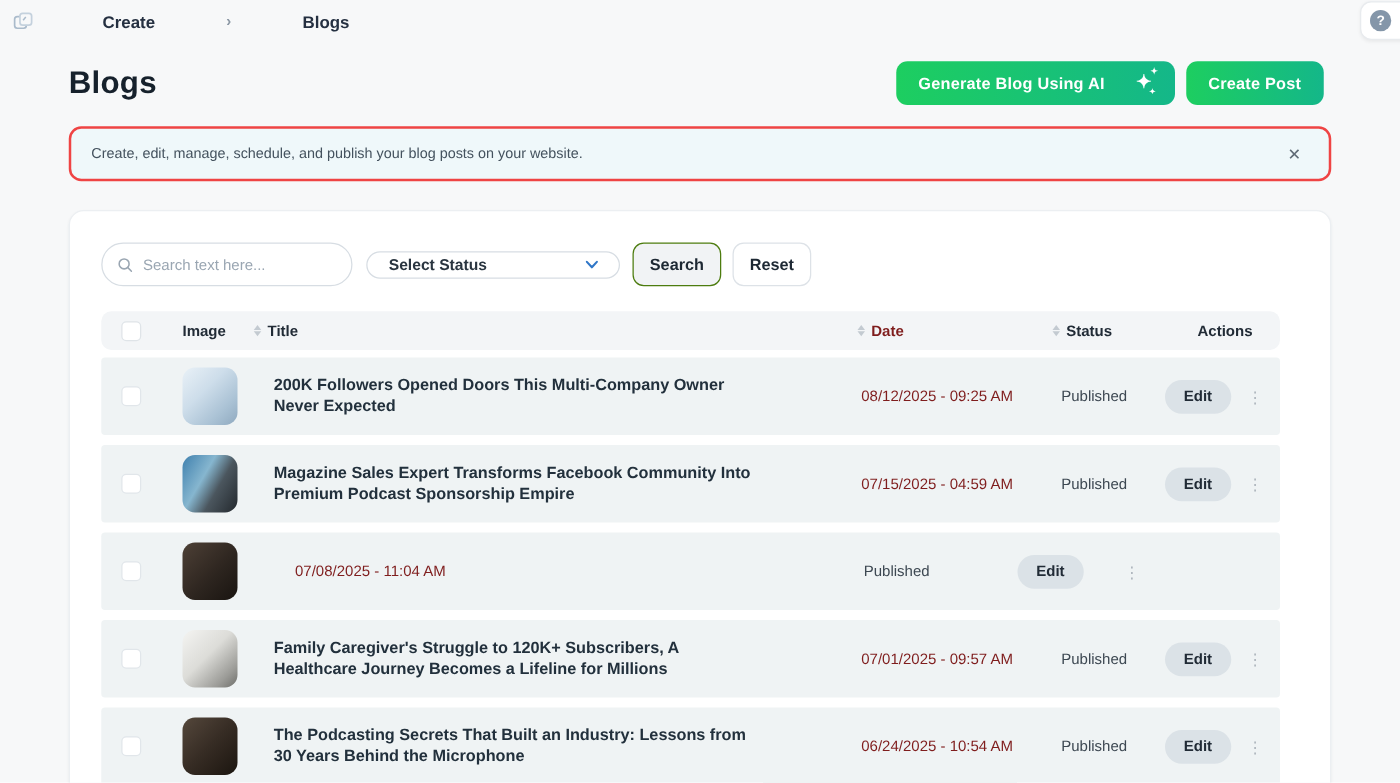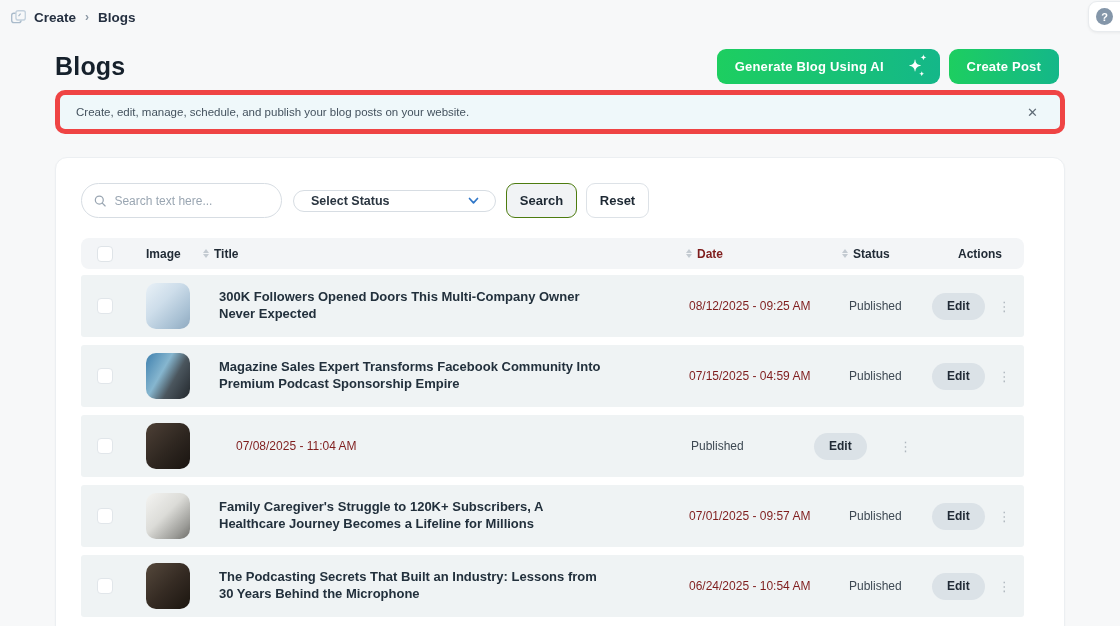--- a/index.html
+++ b/index.html
@@ -5,21 +5,21 @@
   * { margin:0; padding:0; box-sizing:border-box; }
   html,body { width:1120px; height:626px; overflow:hidden; }
   body {
     font-family:"Liberation Sans", sans-serif;
     background:#f7f8f9;
     color:#212b36;
     position:relative;
   }
 
   
-  .topbar { height:34px; display:flex; align-items:center; padding-left:10px; position:relative; }
+  .topbar { height:34px; display:flex; align-items:center; padding-left:10px; position:relative;gap:48px; }
   .crumb-icon { width:17px; height:17px; margin-right:7px; opacity:.85; }
   .crumb { font-size:13.5px; font-weight:bold; color:#253041; }
   .crumb-sep { margin:0 9px; color:#8b97a4; font-size:12px; font-weight:bold; }
   .help-card {
     position:absolute; right:-16px; top:1px; width:48px; height:31px;
     background:#fff; border:1px solid #e8ebee; border-radius:9px;
     box-shadow:0 1px 3px rgba(0,0,0,.06);
     display:flex; align-items:center; padding-left:7px; cursor:pointer;
   }
   .help-glyph {
@@ -38,22 +38,22 @@
     background:linear-gradient(90deg,#1dce60,#14b789);
     border-radius:9px; height:35px; padding:16px 18px;
     display:flex; align-items:center; gap:25px;
   }
   .sparkles { position:relative; font-size:15px; line-height:1; top:-1px; }
   .sparkles .s2 { position:absolute; font-size:7px; top:-4px; right:-5px; }
   .sparkles .s3 { position:absolute; font-size:6px; bottom:-4px; right:-3px; }
 
   
   .banner {
-    margin-top:6px; height:44px; background:#eff8fa;
-    border:5px solid #ef4444; border-radius:10px;
+    margin-top:17px; height:44px; background:#eff8fa;
+    border:2px solid #ef4444; border-radius:10px;
     display:flex; align-items:center; justify-content:space-between;
     padding:0 18px 0 16px;
   }
   .banner-text { font-size:11.5px; color:#44525e; }
   .banner-close { color:#5f6b76; font-size:13px; cursor:pointer; padding:4px; }
 
   
   .card {
     margin-top:23px; background:#fff; border:1px solid #ecEFf2; border-radius:12px;
     border-color:#eceff2;
@@ -212,21 +212,21 @@
         <div class="th th-actions">Actions</div>
       </div>
 
       <div class="tr row">
         <div class="cell-check">
             <span class="checkbox"></span>
           </div>
         <div class="cell-image">
             <div class="thumb" style="background:linear-gradient(135deg,#e9f1f7 0%,#cdddea 40%,#a9c1d4 75%,#8fa9bf 100%)"></div>
           </div>
-        <div class="cell-title">300K Followers Opened Doors This Multi-Company Owner Never Expected</div>
+        <div class="cell-title">200K Followers Opened Doors This Multi-Company Owner Never Expected</div>
         <div class="cell-date">08/12/2025 - 09:25 AM</div>
         <div class="cell-status">Published</div>
         <div class="cell-actions">
           <button class="btn-edit">Edit</button>
           <span class="kebab">⋮</span>
         </div>
       </div>
 
       <div class="tr row">
         <div class="cell-check">

